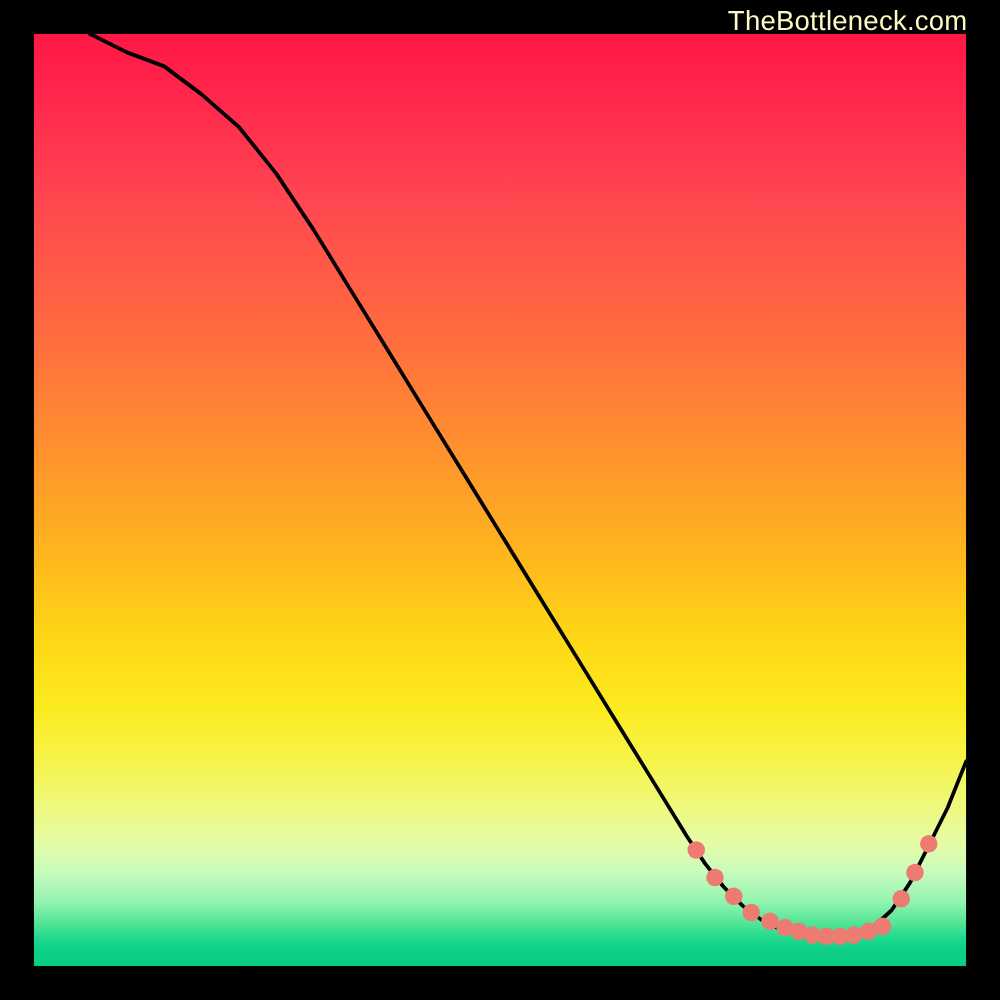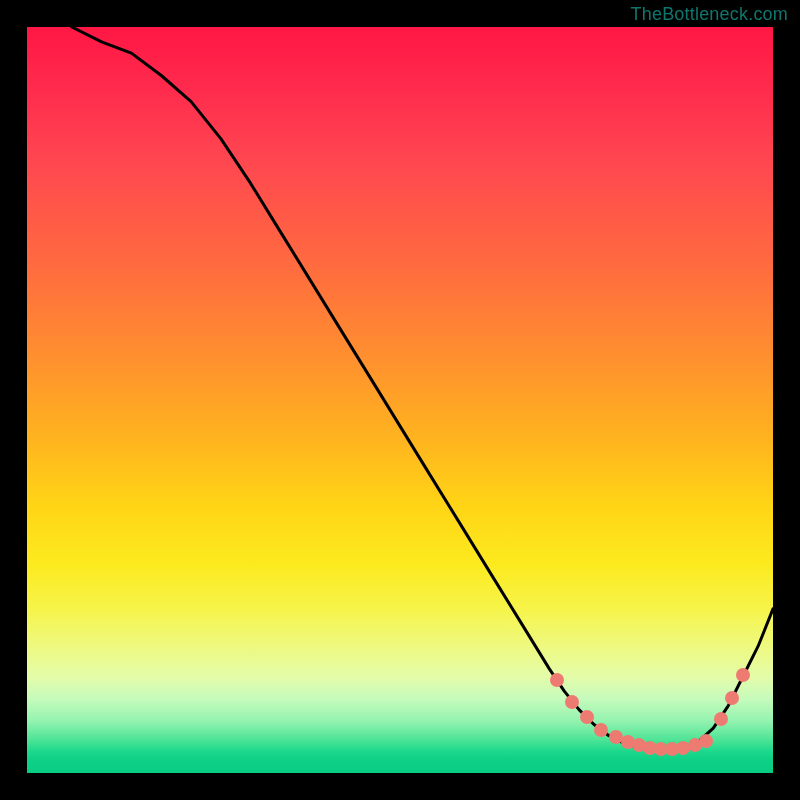--- a/index.html
+++ b/index.html
@@ -63,23 +63,23 @@
     width: 14px;
     height: 14px;
     margin-left: -7px;
     margin-top: -7px;
     border-radius: 50%;
     background: #ee7b72;
   }
   .watermark {
     position: absolute;
     top: 4px;
-    right: 12px;
-    color: #0f766e;
-    font-size: 18px;
+    right: 26px;
+    color: #fef9c3;
+    font-size: 22px;
     letter-spacing: 0.2px;
     font-weight: 500;
     user-select: none;
   }
 </style>
 </head>
 <body>
 
 <div class="stage">
 

